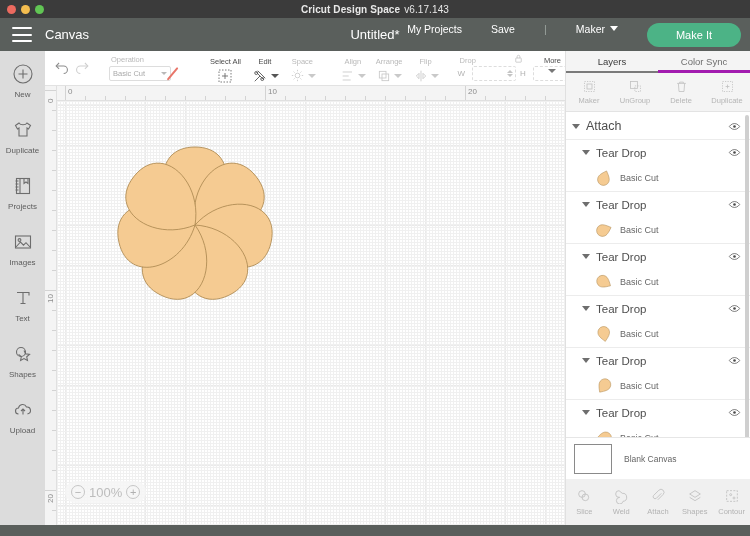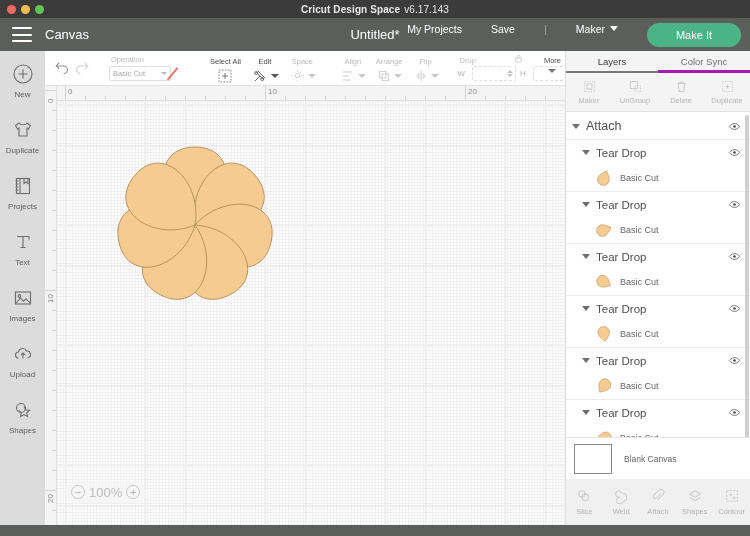--- a/index.html
+++ b/index.html
@@ -238,52 +238,52 @@
             <path d="M9 4.5v15"></path>
           <path d="M4.5 7h3M4.5 10h3M4.5 13h3M4.5 16h3"></path>
             <path d="M13 4.5v5l2-1.5 2 1.5v-5"></path>
           </svg>
       </span>
       <span class="rail-lbl">Projects</span>
     </div>
     <div class="rail-item">
       <span class="rail-ico">
         <svg width="24" height="24" viewBox="0 0 24 24" fill="none" stroke="#6d6d6d" stroke-width="1.1">
-          <path d="M6 6.5h12v3M12 6.5v11M9.5 17.5h5"></path>
-          </svg>
-      </span>
-      <span class="rail-lbl">Text</span>
+          <rect x="4.5" y="6" width="15" height="12"></rect>
+            <circle cx="8.5" cy="10" r="1.4"></circle>
+          <path d="M5 17l4.5-5 3 3.2 2.5-2.5 4 4.3"></path>
+          </svg>
+      </span>
+      <span class="rail-lbl">Images</span>
     </div>
     <div class="rail-item">
       <span class="rail-ico">
         <svg width="24" height="24" viewBox="0 0 24 24" fill="none" stroke="#6d6d6d" stroke-width="1.1">
-          <rect x="4.5" y="6" width="15" height="12"></rect>
-            <circle cx="8.5" cy="10" r="1.4"></circle>
-          <path d="M5 17l4.5-5 3 3.2 2.5-2.5 4 4.3"></path>
-          </svg>
-      </span>
-      <span class="rail-lbl">Images</span>
+          <path d="M6 6.5h12v3M12 6.5v11M9.5 17.5h5"></path>
+          </svg>
+      </span>
+      <span class="rail-lbl">Text</span>
+    </div>
+    <div class="rail-item">
+      <span class="rail-ico">
+        <svg width="24" height="24" viewBox="0 0 24 24" fill="none" stroke="#6d6d6d" stroke-width="1.1">
+          <circle cx="10" cy="10" r="4.5"></circle>
+          <path d="M13 8.5l1.8 3.4 3.7.4-2.8 2.5.8 3.7-3.5-1.9-3.4 1.9.7-3.7-2.7-2.5"></path>
+          </svg>
+      </span>
+      <span class="rail-lbl">Shapes</span>
     </div>
     <div class="rail-item">
       <span class="rail-ico">
         <svg width="24" height="24" viewBox="0 0 24 24" fill="none" stroke="#6d6d6d" stroke-width="1.1">
           <path d="M7.5 16a3 3 0 010-6 4.2 4.2 0 018 -1 3.2 3.2 0 011 6.9"></path>
           <path d="M12 16.5v-5M10 13l2-2 2 2"></path>
           </svg>
       </span>
       <span class="rail-lbl">Upload</span>
-    </div>
-    <div class="rail-item">
-      <span class="rail-ico">
-        <svg width="24" height="24" viewBox="0 0 24 24" fill="none" stroke="#6d6d6d" stroke-width="1.1">
-          <circle cx="10" cy="10" r="4.5"></circle>
-          <path d="M13 8.5l1.8 3.4 3.7.4-2.8 2.5.8 3.7-3.5-1.9-3.4 1.9.7-3.7-2.7-2.5"></path>
-          </svg>
-      </span>
-      <span class="rail-lbl">Shapes</span>
     </div>
   </div>
 
   <div class="toolbar">
     <div class="tb-grp" style="align-items:center;">
       <span class="undo">
         <svg width="20" height="20" viewBox="0 0 24 24" fill="none" stroke="#8c8c8c" stroke-width="1.3">
           <path d="M5 9.5h9a4.5 4.5 0 010 9"></path>
             <path d="M8.5 6 5 9.5l3.5 3.5"></path>
           </svg>

